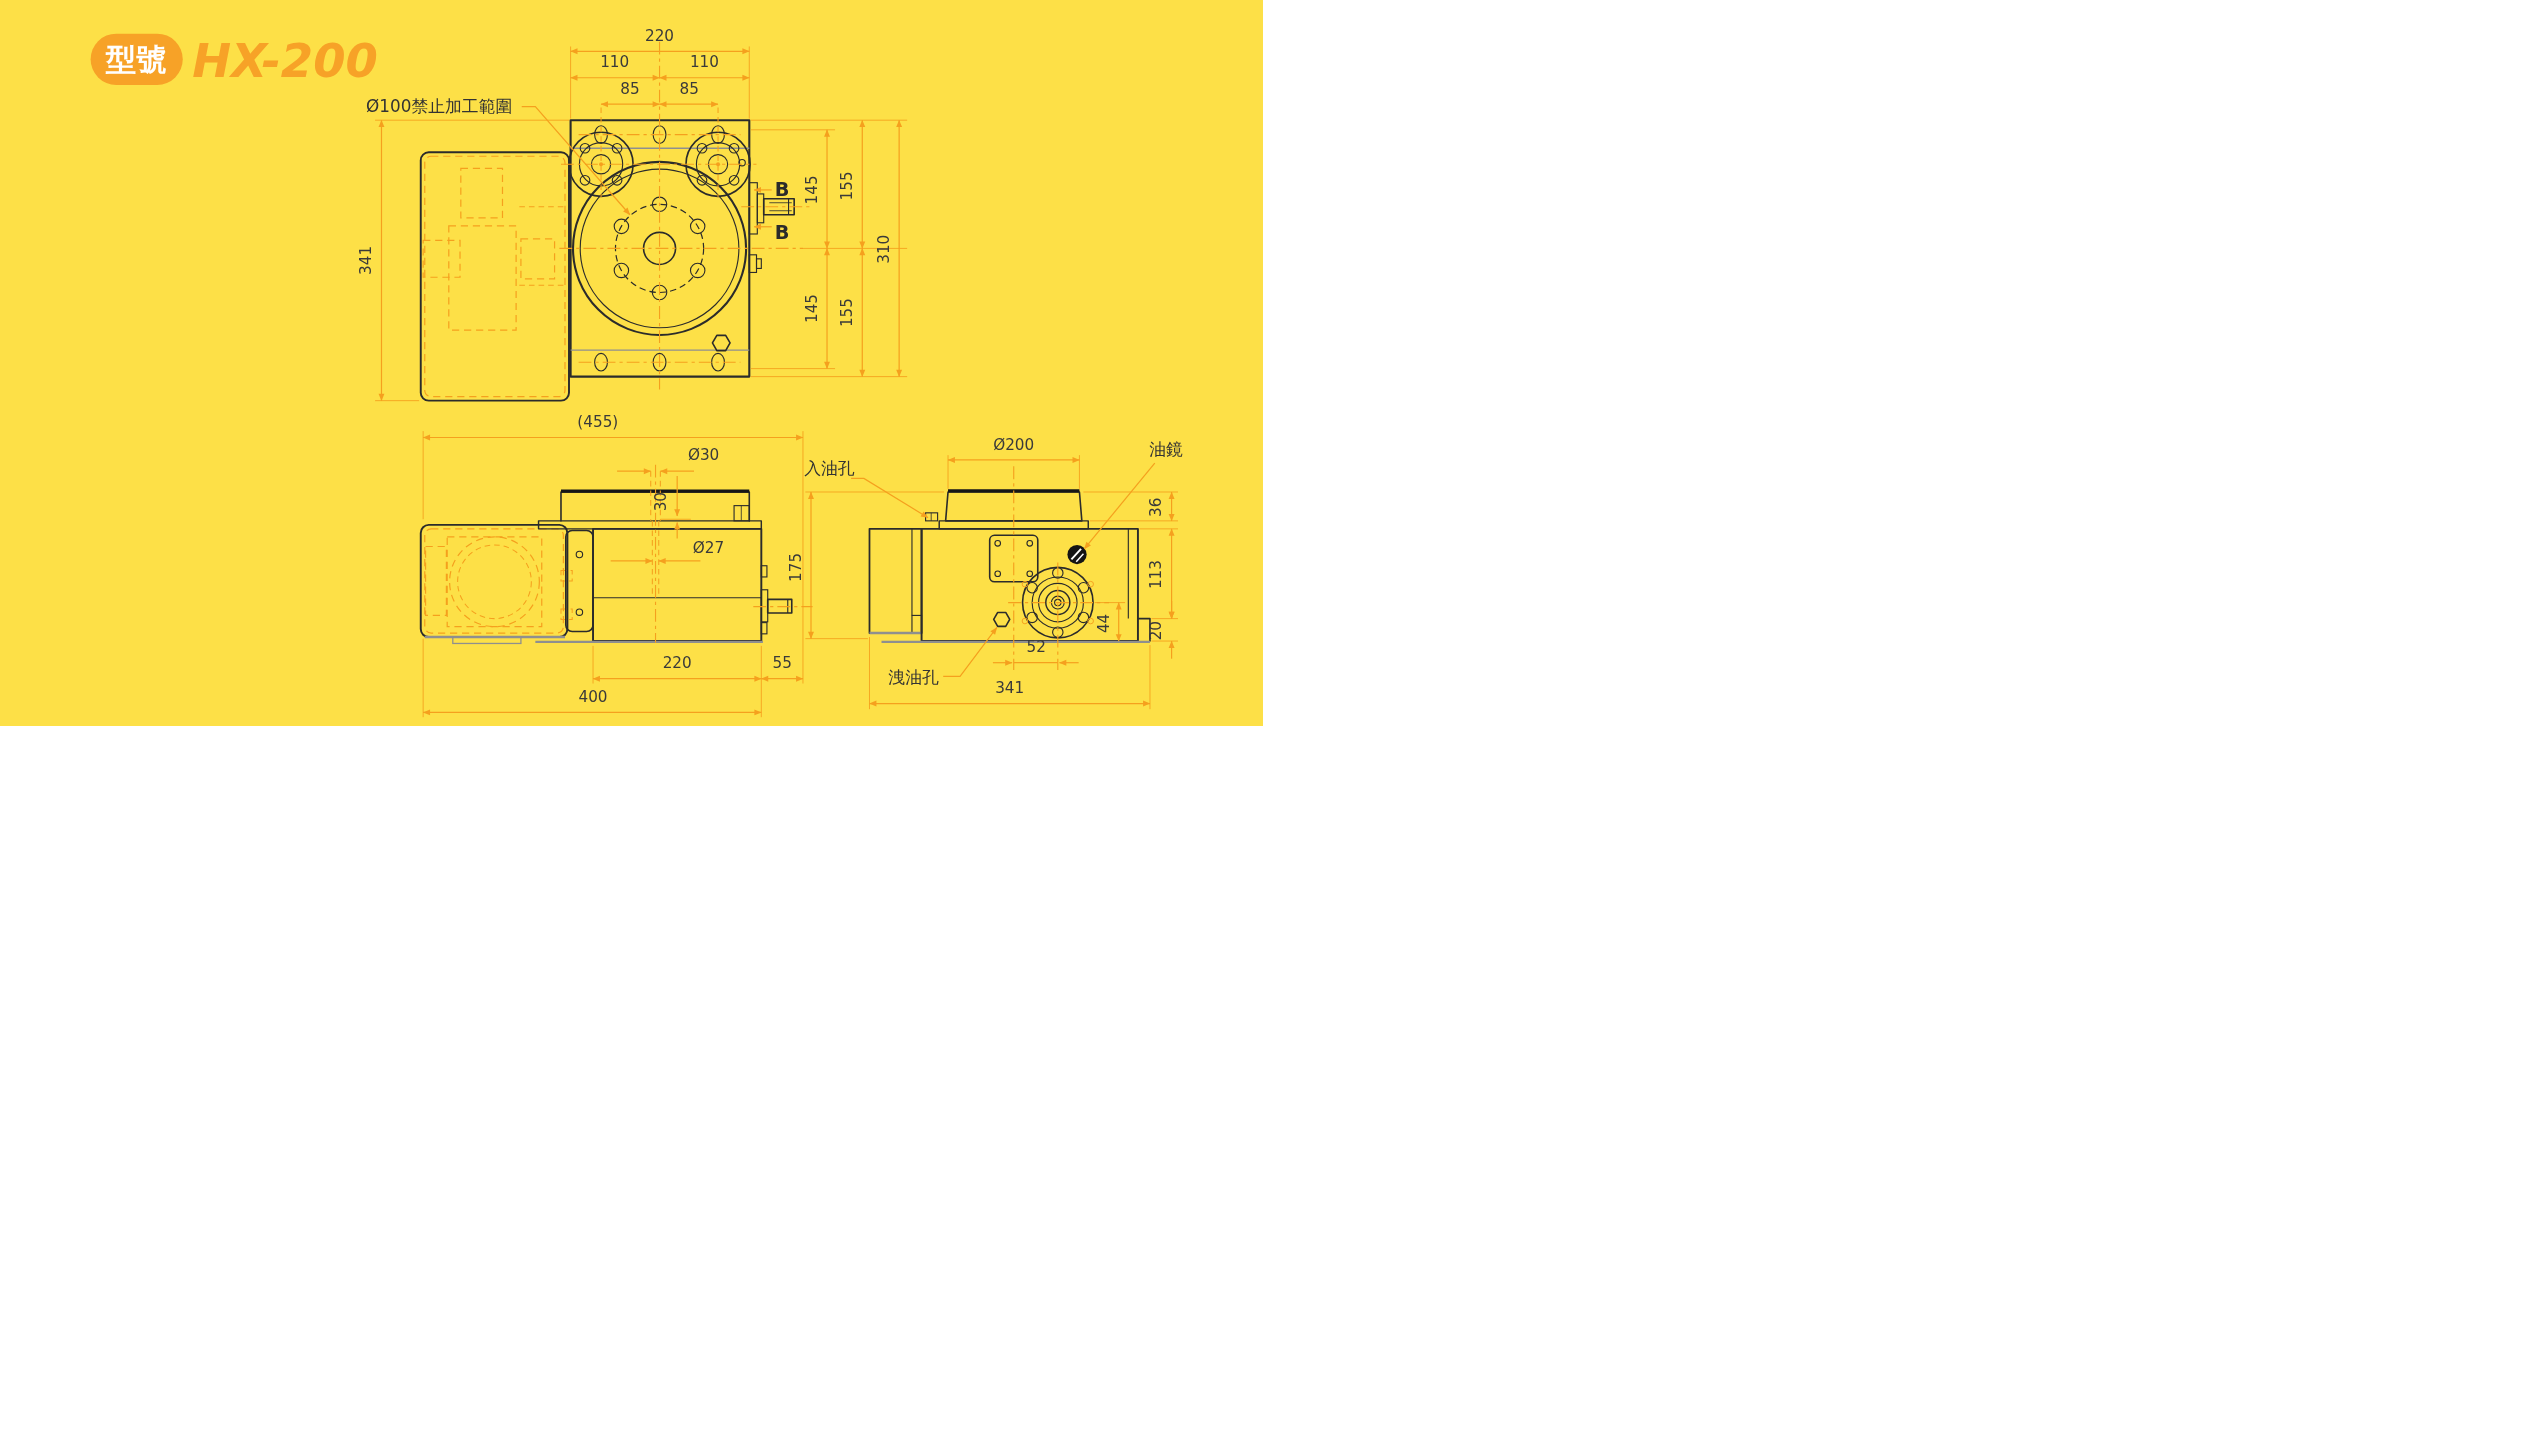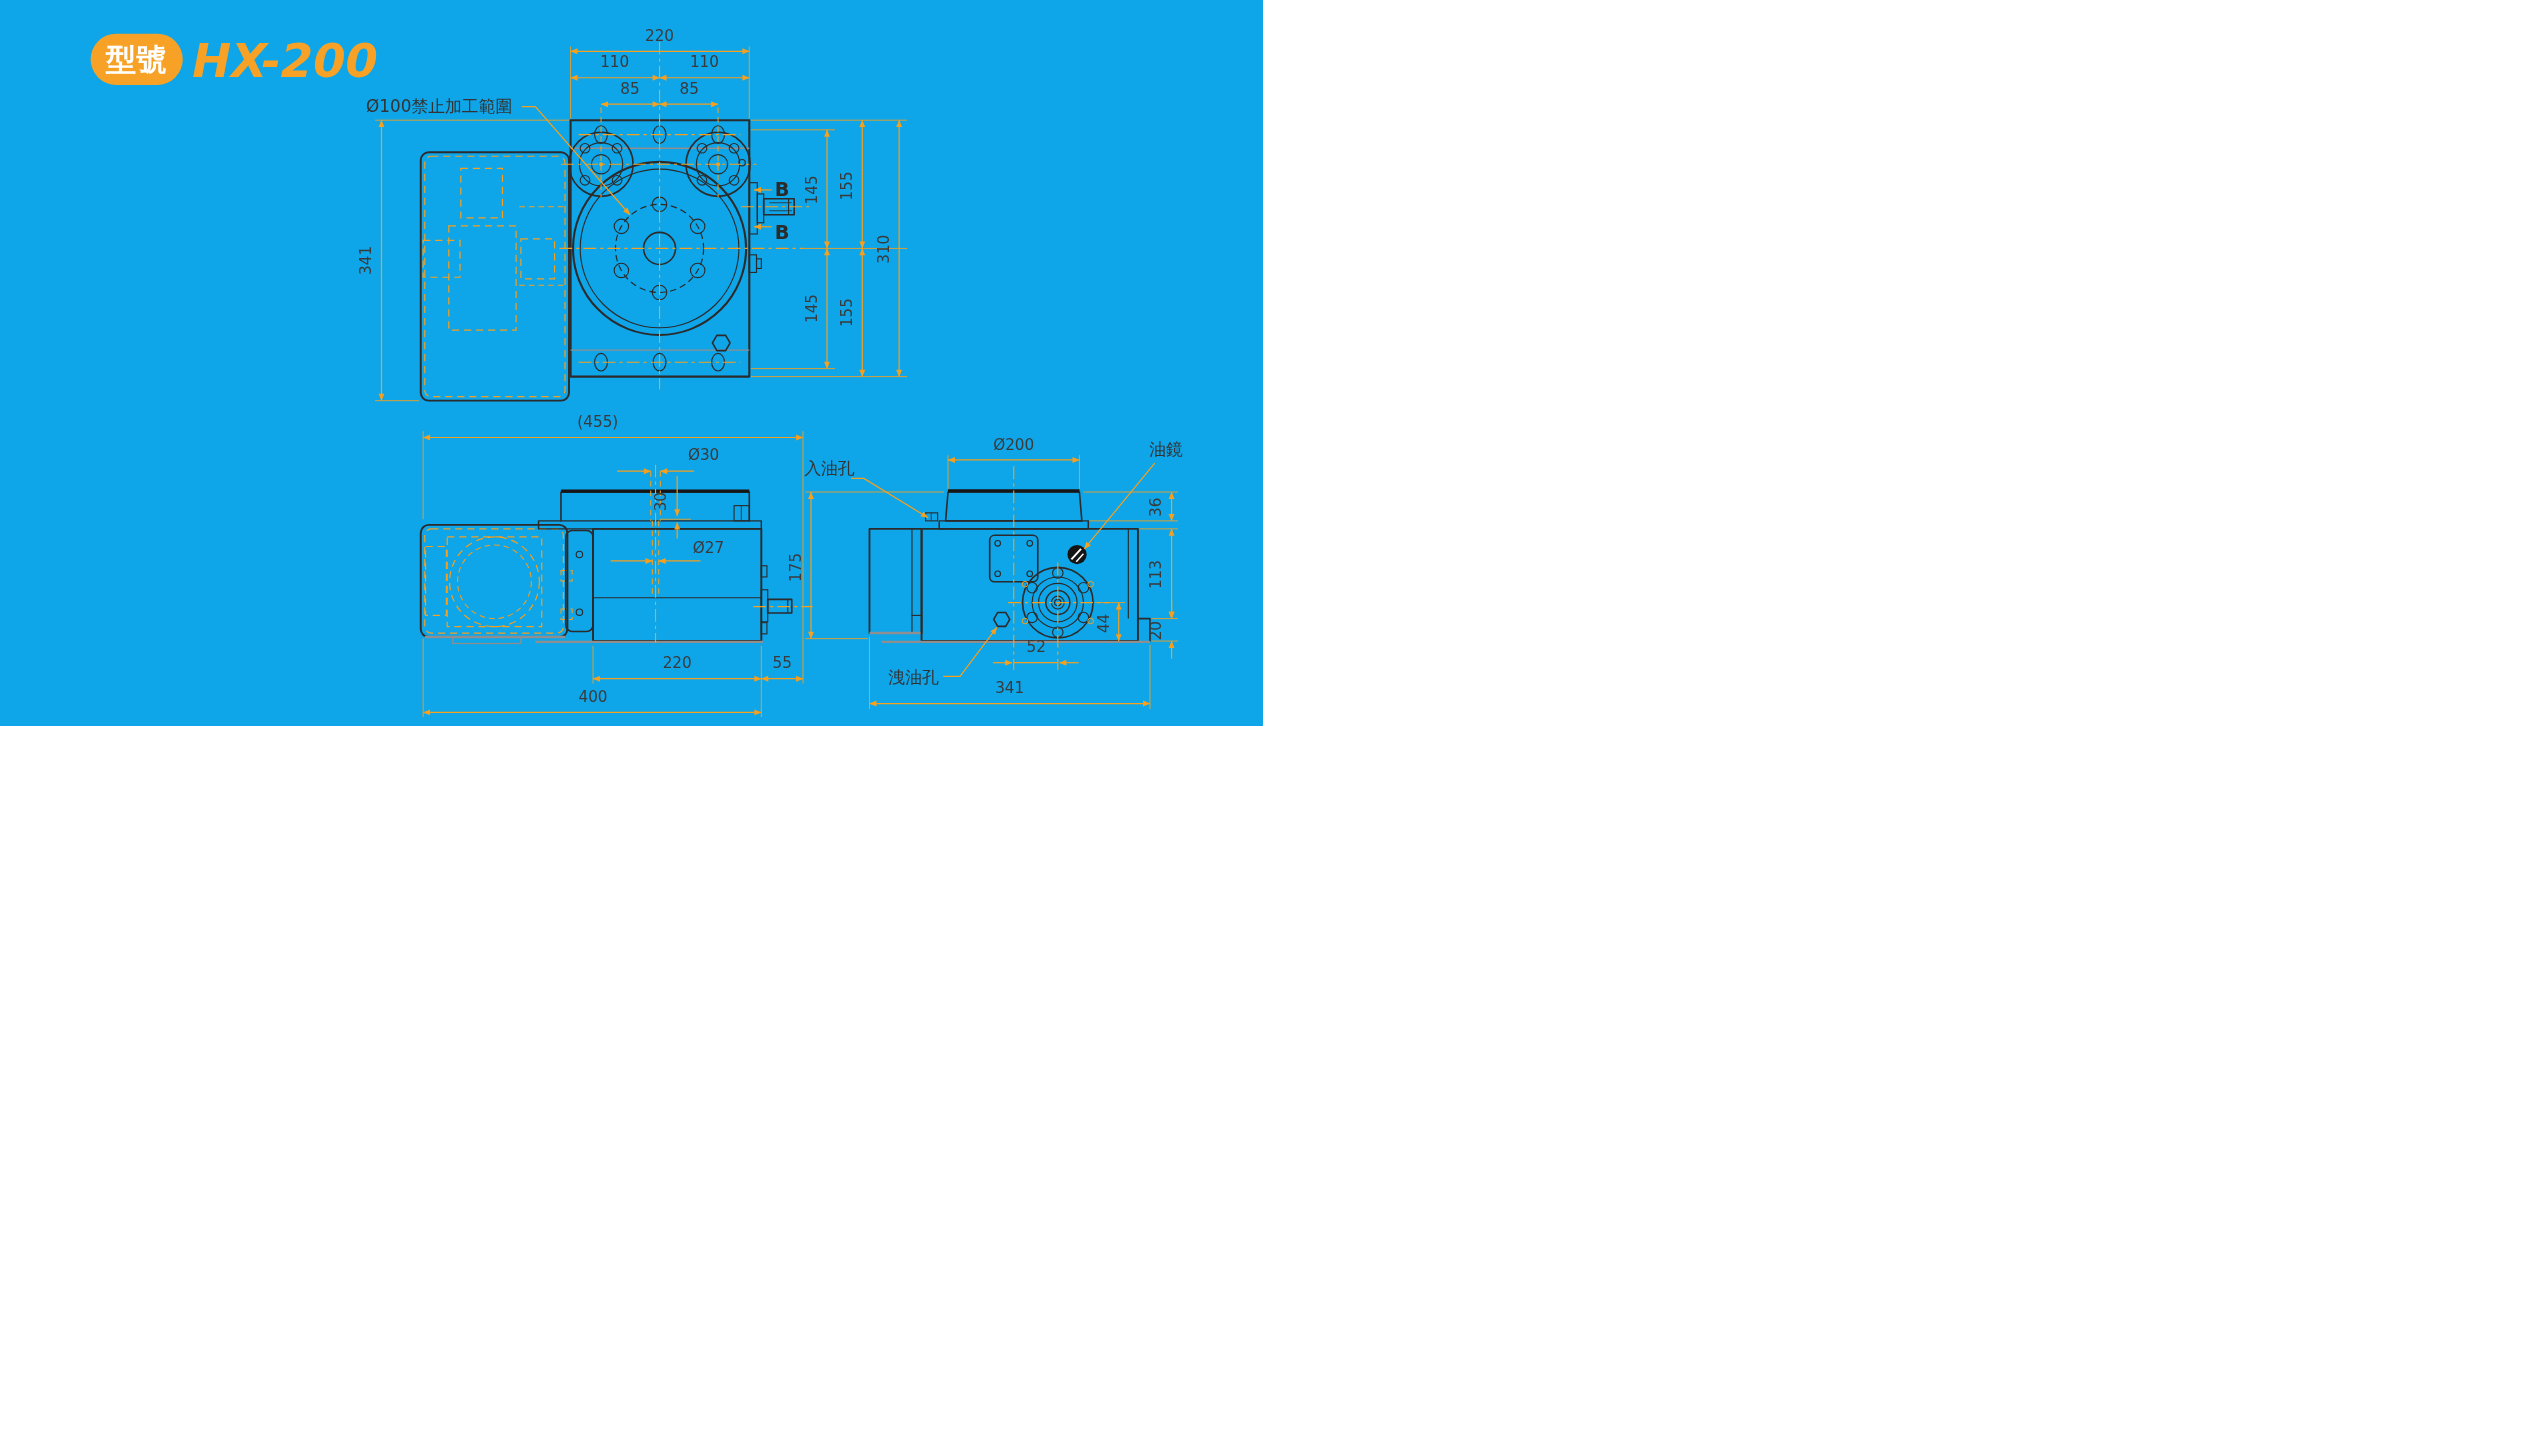--- a/index.html
+++ b/index.html
@@ -1,16 +1,16 @@
 <!DOCTYPE html>
 <html style="font-size:13px"><head>
 <meta charset="utf-8">
 <style>
   html,body{margin:0;padding:0;background:#ffffff;}
-  #canvas{position:relative;width:1263px;height:726px;background:#0ea5e9;overflow:hidden;
+  #canvas{position:relative;width:1263px;height:726px;background:#fde047;overflow:hidden;
           font-family:"DejaVu Sans","Liberation Sans",sans-serif;}
   svg{display:block}
   .part{stroke:#2b2b2b;fill:none;stroke-width:2;stroke-linecap:round;stroke-linejoin:round;}
   .pthin{stroke:#2b2b2b;fill:none;stroke-width:1.4;}
   .pthick{stroke:#161616;fill:none;stroke-width:4;}
   .pgray{stroke:#8f8f8f;fill:none;stroke-width:3;}
   .pgray2{stroke:#8f8f8f;fill:none;stroke-width:1.6;}
   .dim{stroke:#F5A01E;fill:none;stroke-width:1.5;}
   .ext{stroke:#F5A01E;fill:none;stroke-width:1.1;}
   .cl{stroke:#F5A01E;fill:none;stroke-width:1.4;stroke-dasharray:16 5 4 5;}

